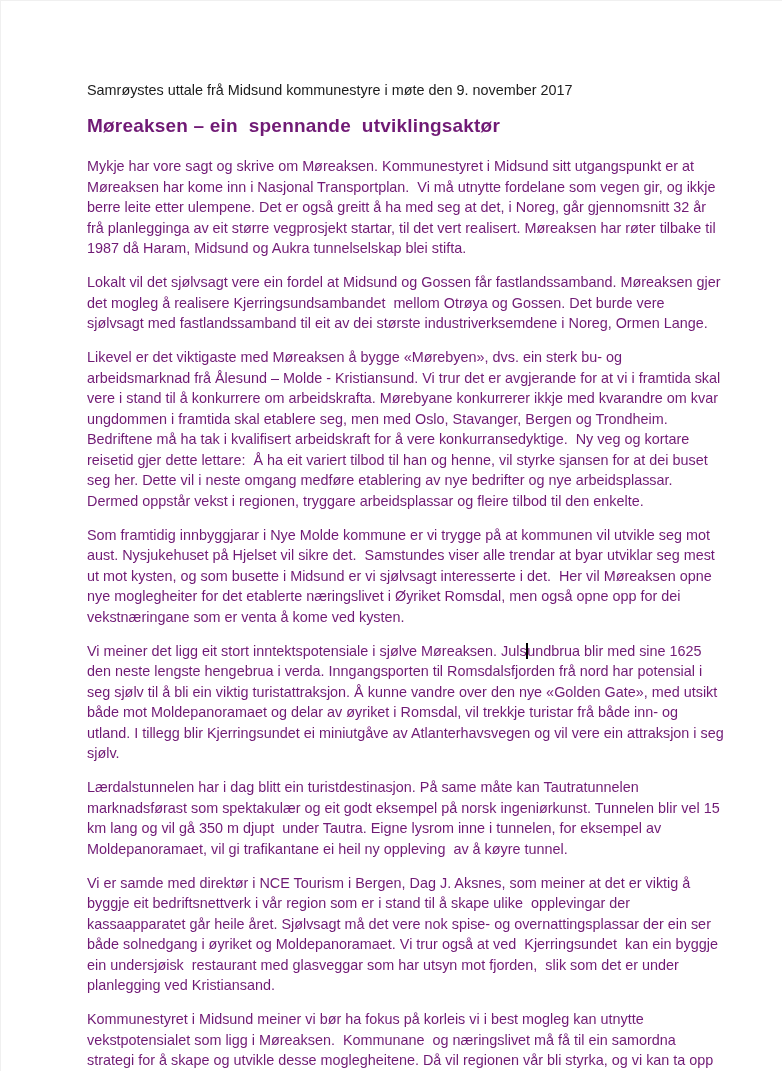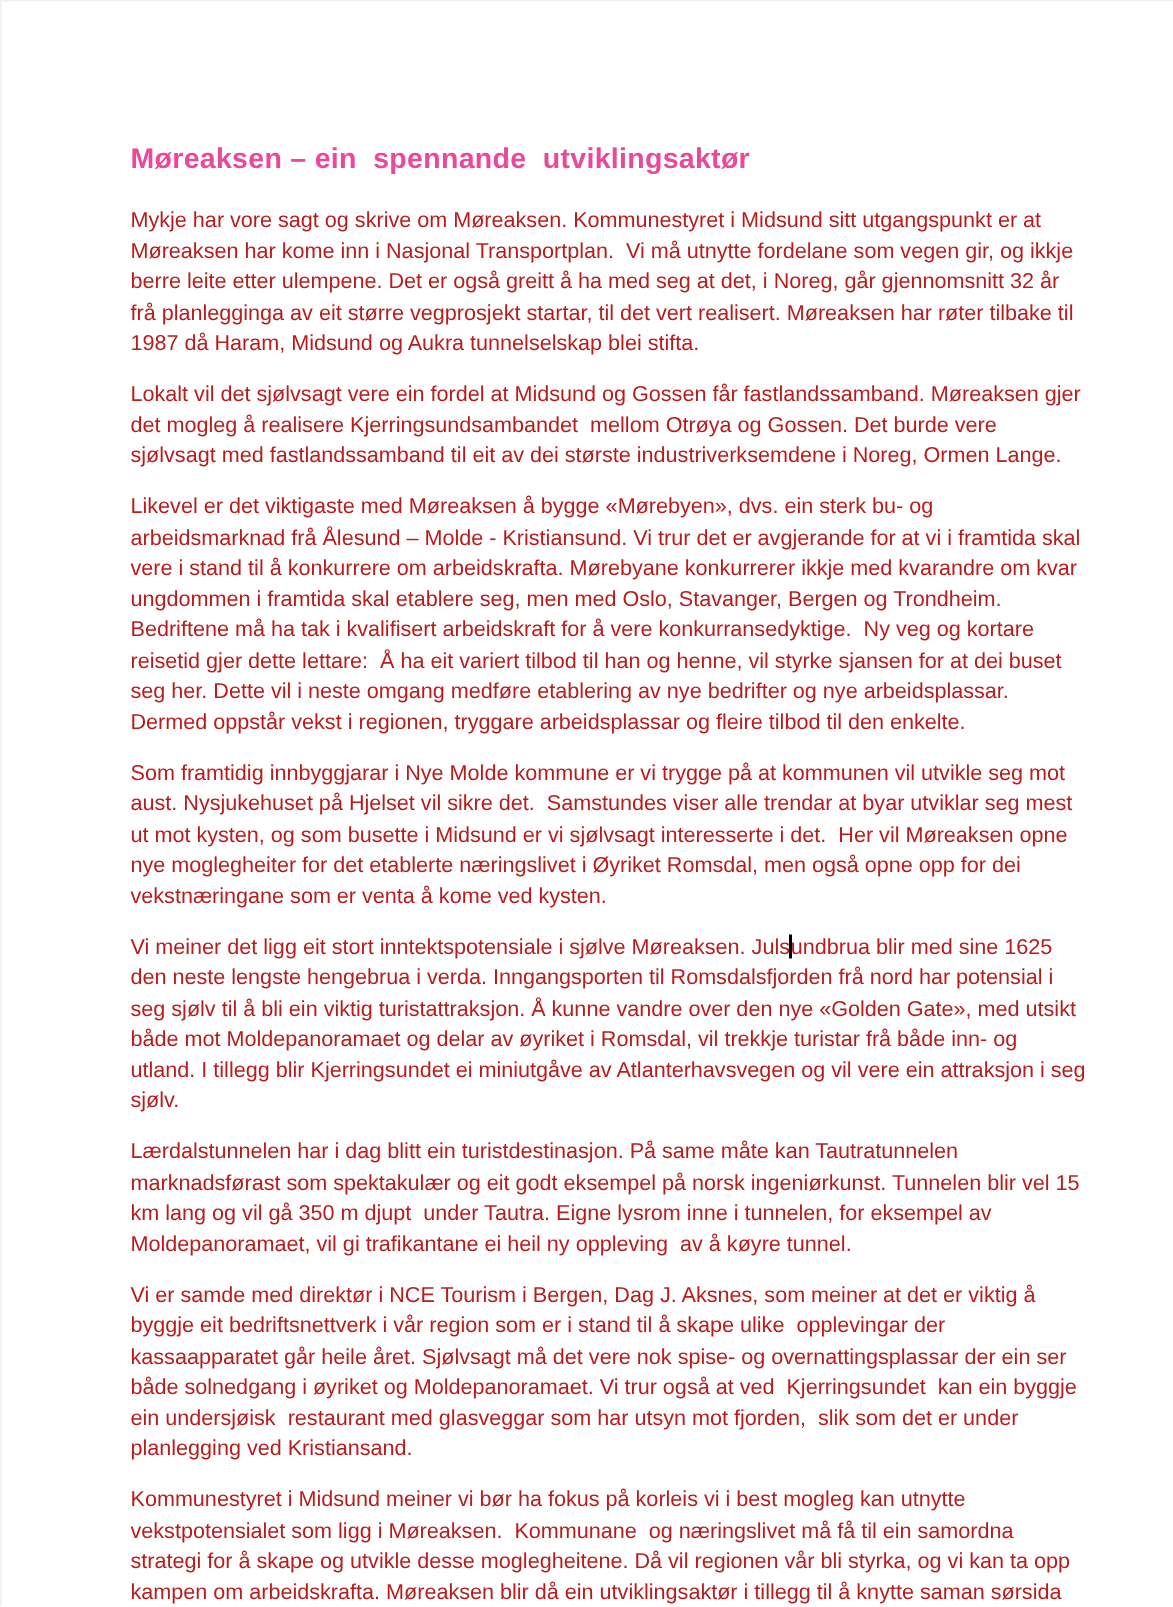--- a/index.html
+++ b/index.html
@@ -28,28 +28,28 @@
     line-height: 19px;
     white-space: pre-wrap;
     color: #1b1b1b;
   }
   .doc-title {
     font-size: 19px;
     font-weight: bold;
     letter-spacing: 0.2px;
     margin: 15px 0 19px 0;
     white-space: pre-wrap;
-    color: #ec4899;
+    color: #701a75;
   }
   .doc-body p {
     font-size: 14.4px;
     line-height: 20.5px;
     margin: 0 0 13.5px 0;
     white-space: pre-wrap;
-    color: #b91c1c;
+    color: #701a75;
   }
   .spell {
     text-decoration-style: wavy;
     text-decoration-color: #d13438;
     text-decoration-thickness: 1px;
     text-underline-offset: 3px;
   }
   .caret {
     display: inline-block;
     width: 1.5px;
@@ -62,20 +62,21 @@
   @keyframes blink {
     0%, 49% { opacity: 1; }
     50%, 100% { opacity: 0; }
   }
 </style>
 </head>
 <body>
 
 <div class="page">
   <div class="content">
+    <div class="doc-header">Samrøystes uttale frå Midsund kommunestyre i møte den 9. november 2017</div>
     <h1 class="doc-title">Møreaksen – ein  spennande  utviklingsaktør</h1>
     <div class="doc-body">
         <p><span>Mykje har vore sagt og skrive om Møreaksen. Kommunestyret i Midsund sitt utgangspunkt er at Møreaksen har kome inn i Nasjonal Transportplan.  Vi må utnytte fordelane som vegen gir, og ikkje berre leite etter ulempene. Det er også greitt å ha med seg at det, i Noreg, går gjennomsnitt 32 år frå planlegginga av eit større vegprosjekt startar, til det vert realisert. Møreaksen har røter tilbake til 1987 då Haram, Midsund og Aukra tunnelselskap blei stifta.</span></p>
         <p><span>Lokalt vil det sjølvsagt vere ein fordel at Midsund og Gossen får fastlandssamband. Møreaksen gjer det mogleg å realisere Kjerringsundsambandet  mellom Otrøya og Gossen. Det burde vere sjølvsagt med fastlandssamband til eit av dei største industriverksemdene i Noreg, Ormen Lange.</span></p>
         <p><span>Likevel er det viktigaste med Møreaksen å bygge «Mørebyen», dvs. ein sterk bu- og arbeidsmarknad frå Ålesund – Molde - Kristiansund. Vi trur det er avgjerande for at vi i framtida skal vere i stand til å konkurrere om arbeidskrafta. Mørebyane konkurrerer ikkje med kvarandre om kvar ungdommen i framtida skal etablere seg, men med Oslo, Stavanger, Bergen og Trondheim.   Bedriftene må ha tak i kvalifisert arbeidskraft for å vere konkurransedyktige.  Ny veg og kortare reisetid gjer dette lettare:  Å ha eit variert tilbod til han og henne, vil styrke sjansen for at dei buset seg her. Dette vil i neste omgang medføre etablering av nye bedrifter og nye arbeidsplassar. Dermed oppstår vekst i regionen, tryggare arbeidsplassar og fleire tilbod til den enkelte.</span></p>
         <p><span>Som framtidig innbyggjarar i Nye Molde kommune er vi trygge på at kommunen vil utvikle seg mot aust. Nysjukehuset på Hjelset vil sikre det.  Samstundes viser alle trendar at byar utviklar seg mest ut mot kysten, og som busette i Midsund er vi sjølvsagt interesserte i det.  Her vil Møreaksen opne nye moglegheiter for det etablerte næringslivet i Øyriket Romsdal, men også opne opp for dei vekstnæringane som er venta å kome ved kysten.</span></p>
         <p><span>Vi meiner det ligg eit stort inntektspotensiale i sjølve Møreaksen. </span><span class="spell">Juls</span><span class="caret"></span><span class="spell">undbrua</span><span> blir med sine 1625 den neste lengste hengebrua i verda. Inngangsporten til Romsdalsfjorden frå nord har potensial i seg sjølv til å bli ein viktig turistattraksjon. Å kunne vandre over den nye «Golden Gate», med utsikt både mot Moldepanoramaet og delar av øyriket i Romsdal, vil trekkje turistar frå både inn- og utland. I tillegg blir Kjerringsundet ei miniutgåve av Atlanterhavsvegen og vil vere ein attraksjon i seg sjølv.</span></p>
         <p><span>Lærdalstunnelen har i dag blitt ein turistdestinasjon. På same måte kan </span><span class="spell">Tautratunnelen</span><span> marknadsførast som spektakulær og eit godt eksempel på norsk ingeniørkunst. Tunnelen blir vel 15 km lang og vil gå 350 m djupt  under Tautra. Eigne </span><span class="spell">lysrom</span><span> inne i tunnelen, for eksempel av Moldepanoramaet, vil gi trafikantane ei heil ny oppleving  av å køyre tunnel.</span></p>
         <p><span>Vi er samde med direktør i NCE </span><span class="spell">Tourism</span><span> i Bergen, Dag J. Aksnes, som meiner at det er viktig å byggje eit bedriftsnettverk i vår region som er i stand til å skape ulike  opplevingar der kassaapparatet går heile året. Sjølvsagt må det vere nok spise- og overnattingsplassar der ein ser både solnedgang i øyriket og Moldepanoramaet. Vi trur også at ved  Kjerringsundet  kan ein byggje ein undersjøisk  restaurant med glasveggar som har utsyn mot fjorden,  slik som det er under planlegging ved Kristiansand.</span></p>
         <p><span>Kommunestyret i Midsund meiner vi bør ha fokus på korleis vi i best mogleg kan utnytte  vekstpotensialet som ligg i Møreaksen.  Kommunane  og næringslivet må få til ein samordna strategi for å skape og utvikle desse moglegheitene. Då vil regionen vår bli styrka, og vi kan ta opp kampen om arbeidskrafta. Møreaksen blir då ein utviklingsaktør i tillegg til å knytte saman sørsida og nordsida av Romsdalsfjorden.</span></p>

